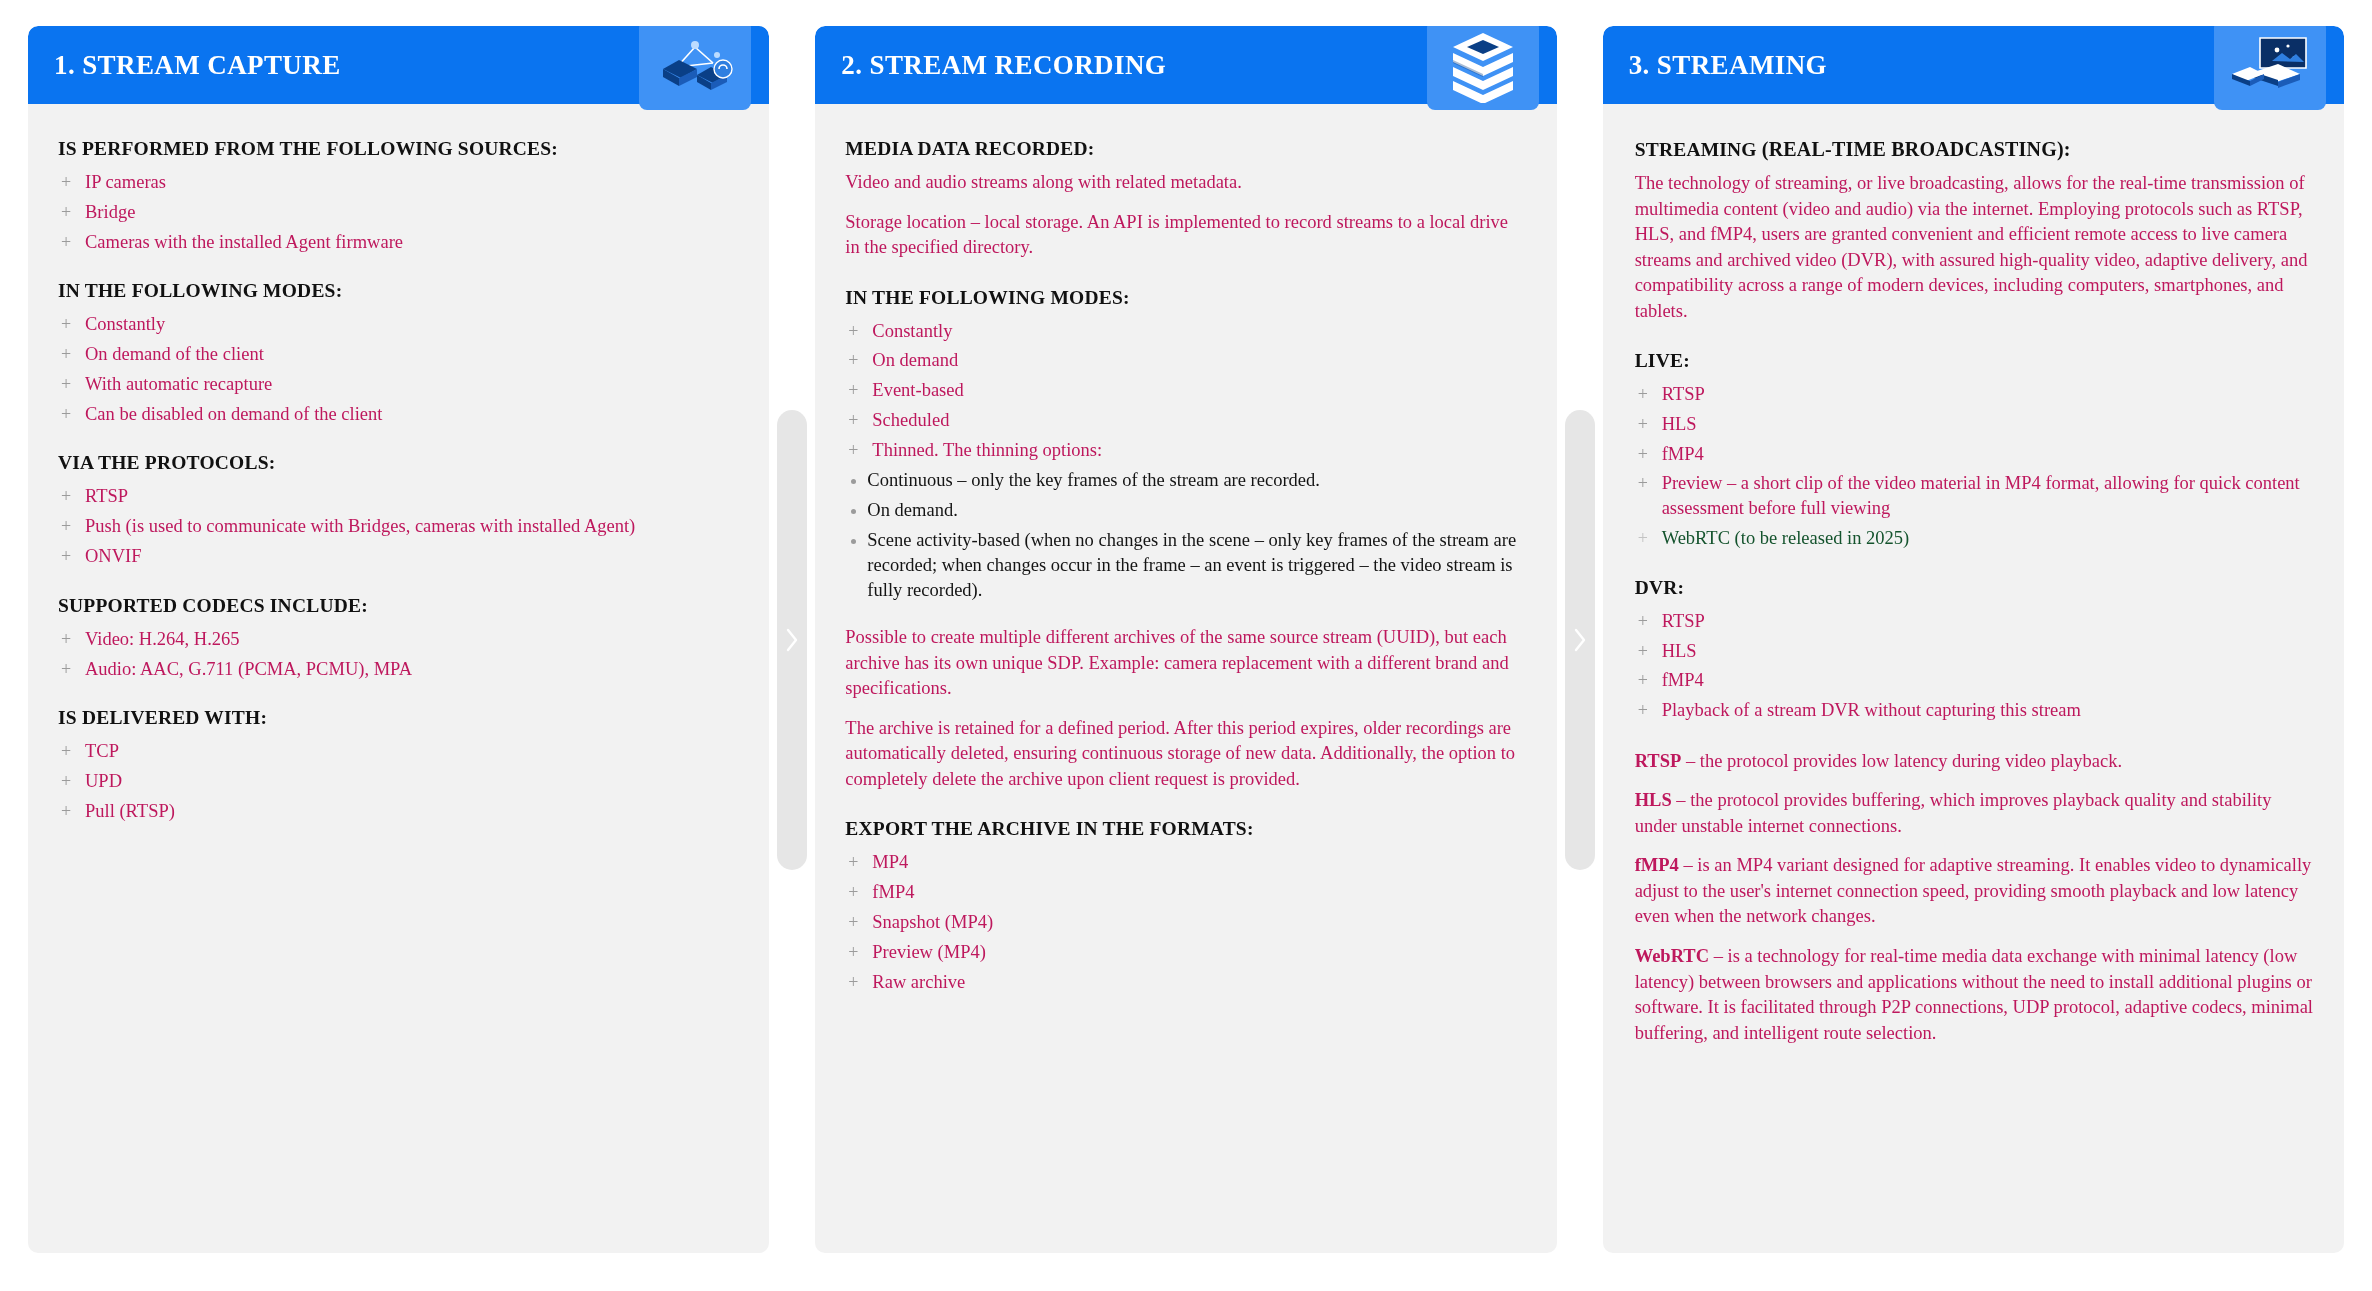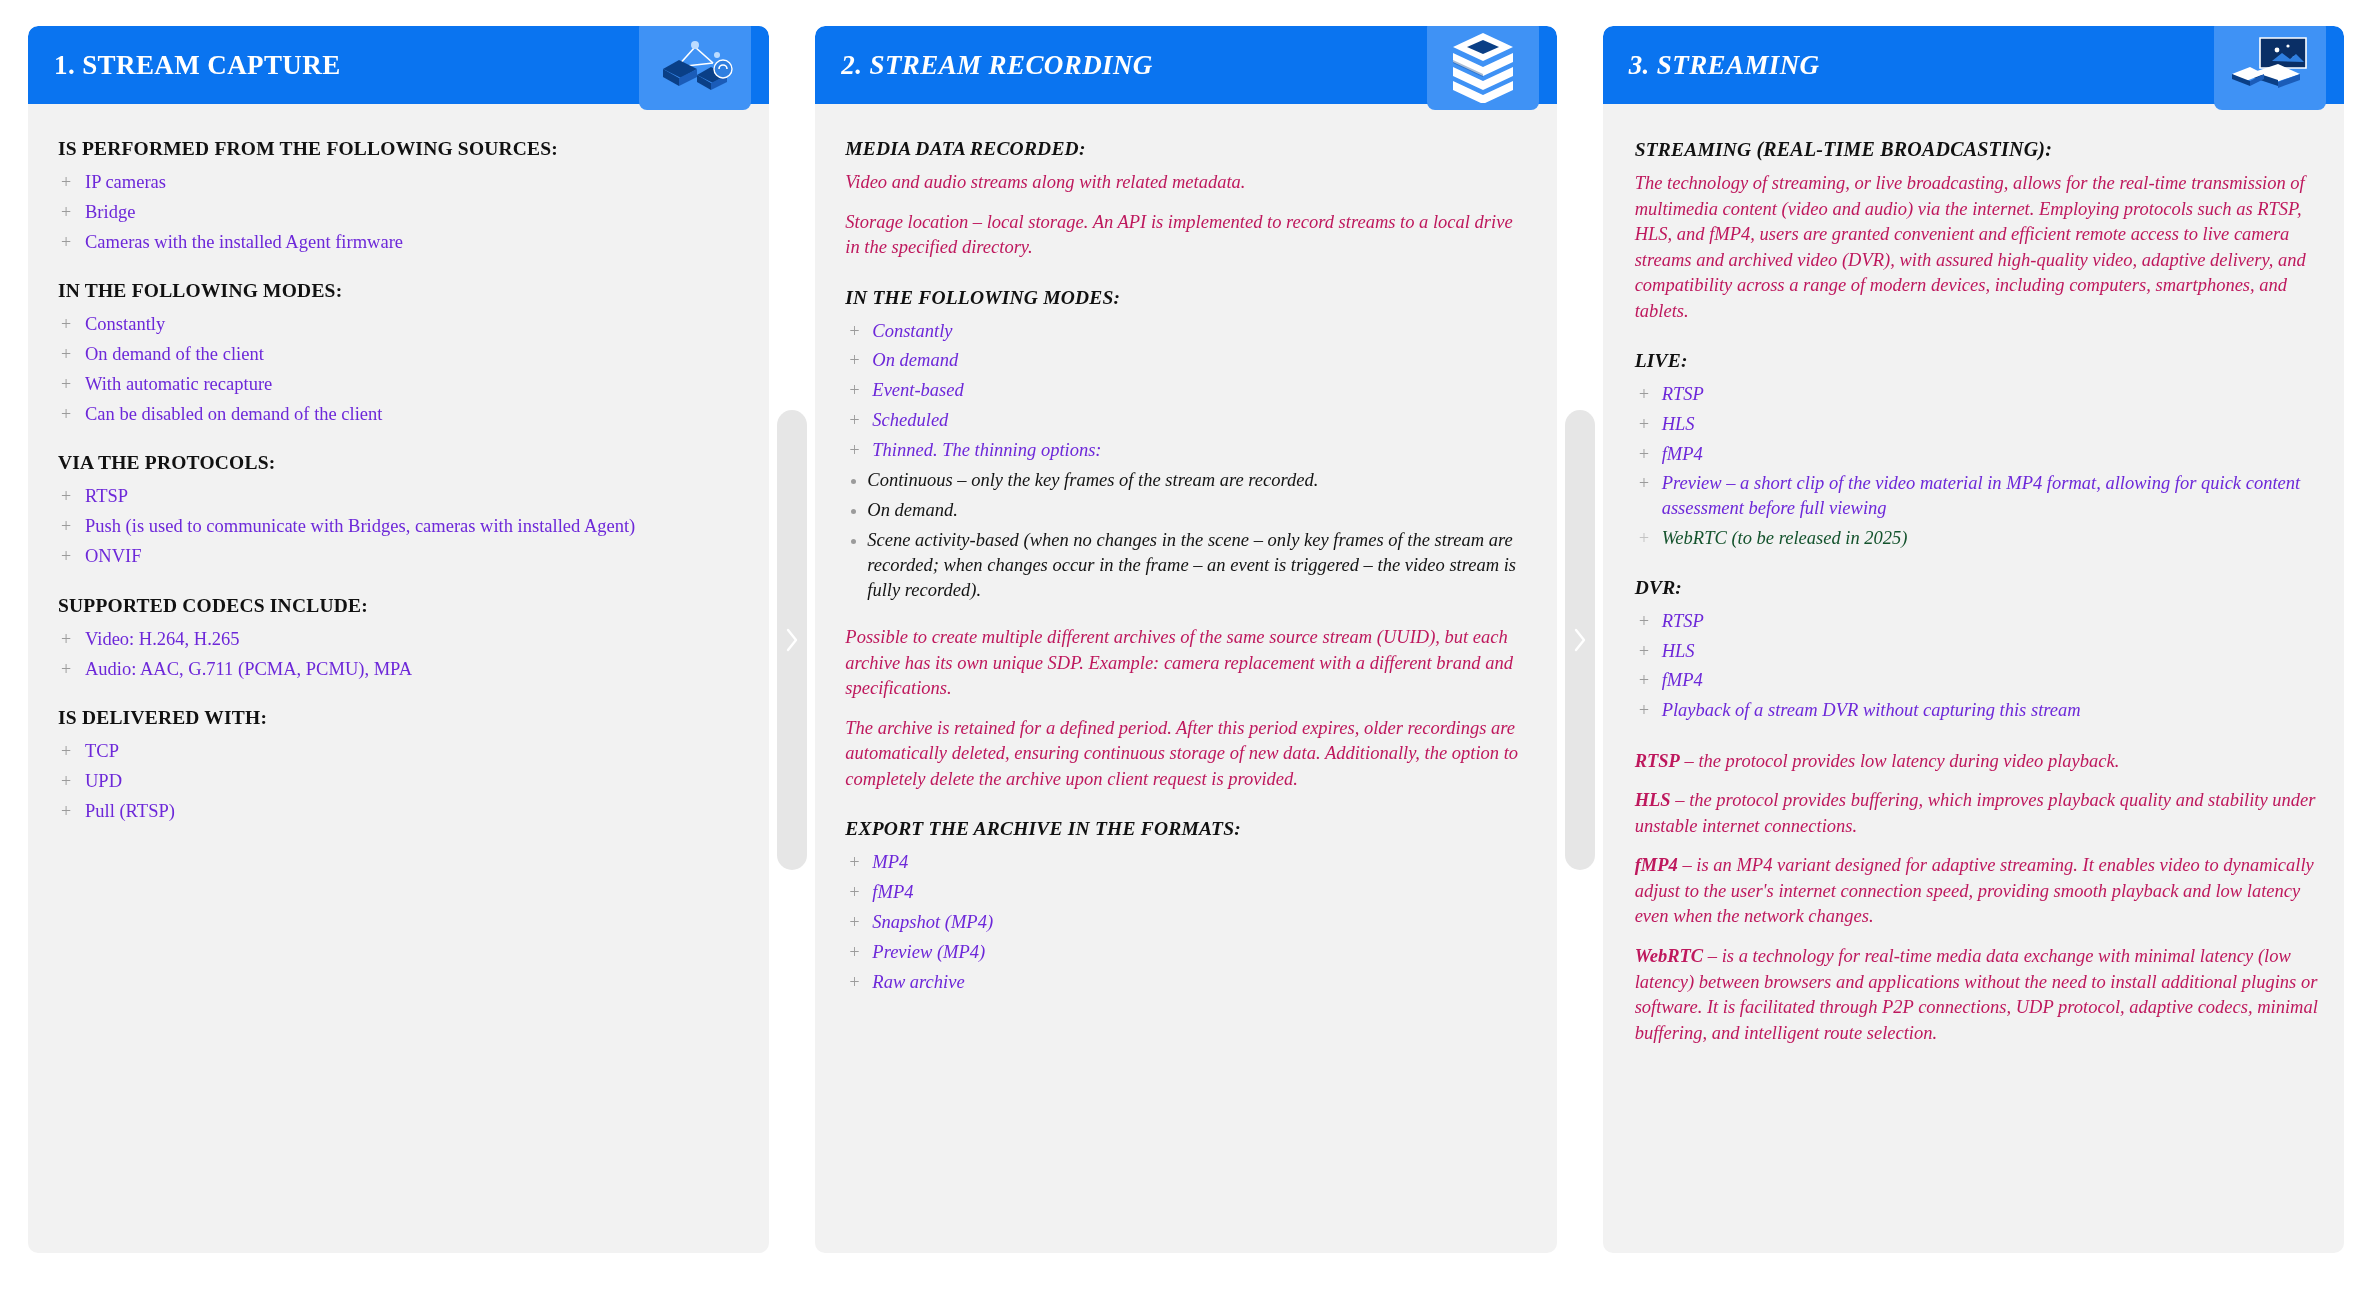--- a/index.html
+++ b/index.html
@@ -16,21 +16,21 @@
     gap: 0;
     padding: 26px 28px 38px 28px;
   }
   .col-wrap {
     position: relative;
     flex: 1 1 0;
     display: flex;
     flex-direction: column;
     min-width: 0;
   }
-  .col-wrap + .col-wrap { margin-left: 46px; font-style: italic; }
+  .col-wrap + .col-wrap { margin-left: 46px; }
 
   .card {
     background: #f2f2f2;
     border-radius: 10px;
     display: flex;
     flex-direction: column;
     height: 100%;
     overflow: hidden;
   }
   .card-header {
@@ -99,21 +99,21 @@
   ul.plus {
     list-style: none;
     margin: 0;
     padding: 0;
   }
   ul.plus > li {
     position: relative;
     padding-left: 27px;
     font-size: 18.5px;
     line-height: 1.34;
-    color: #6d28d9;
+    color: #be185d;
     margin-bottom: 5px;
   }
   ul.plus > li::before {
     content: "+";
     position: absolute;
     left: 3px;
     top: 0;
     color: #9b9b9b;
     font-size: 18px;
     line-height: 1.34;

